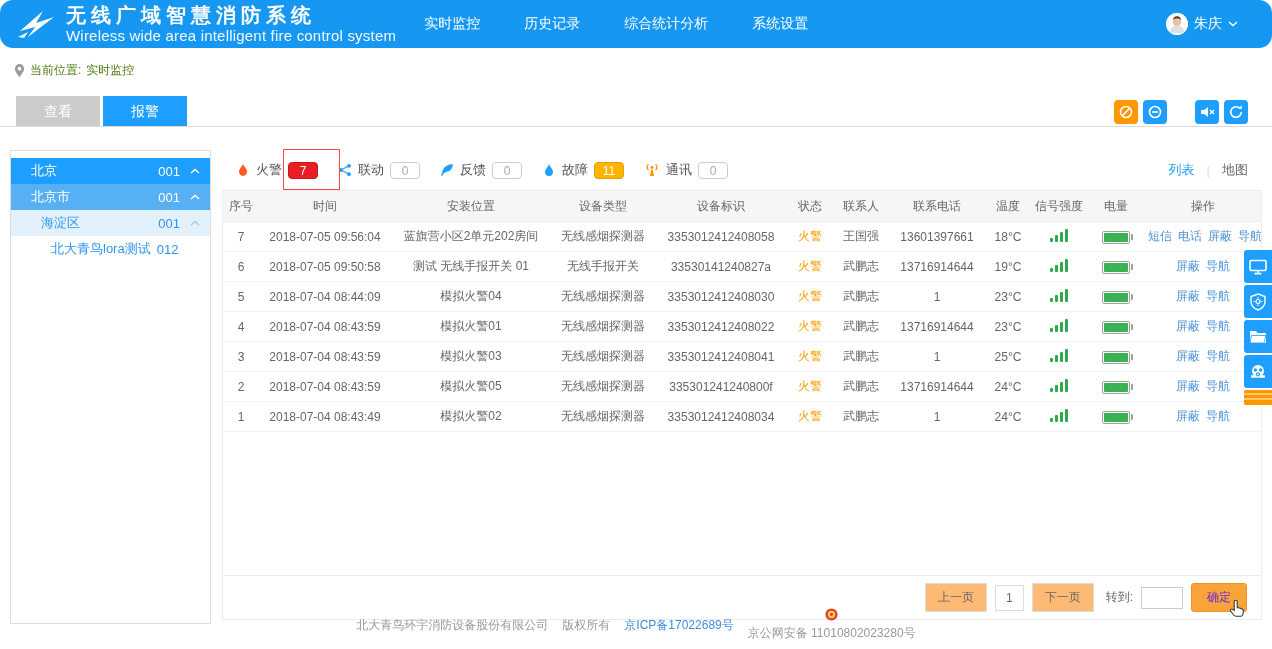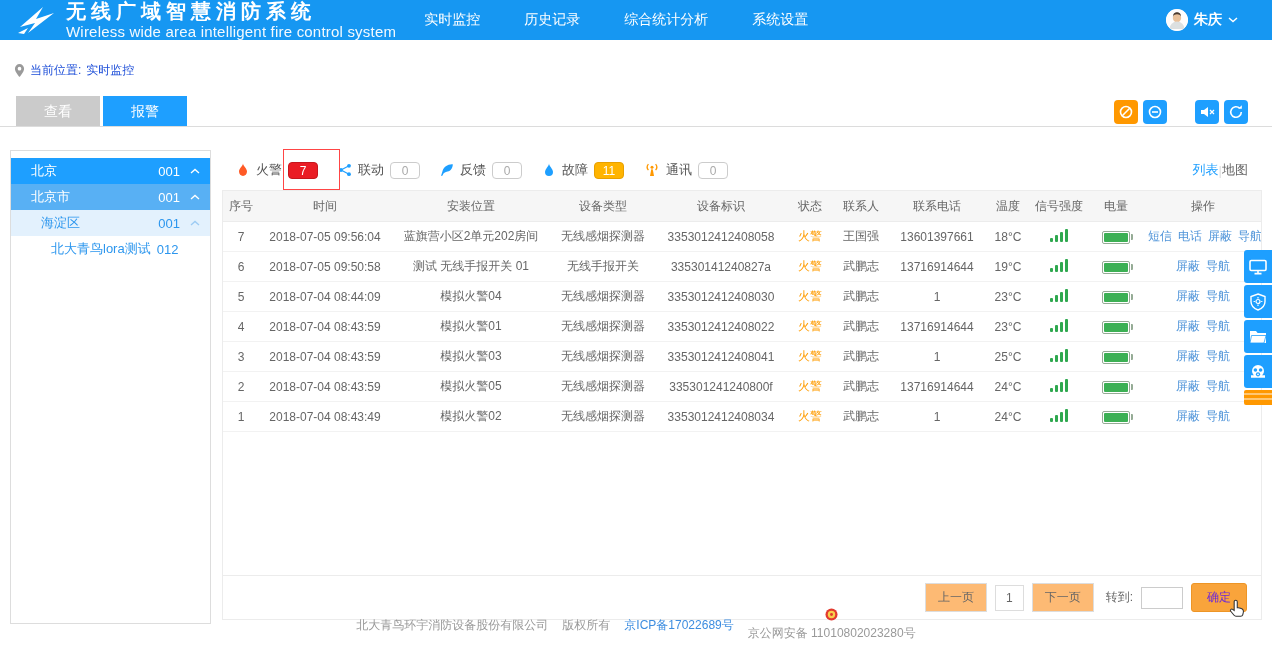--- a/index.html
+++ b/index.html
@@ -1,31 +1,31 @@
 <!DOCTYPE html>
 <html><head>
 <meta charset="utf-8">
 <style>
   html,body{margin:0;padding:0;}
   body{font-family:"Liberation Sans","DejaVu Sans",sans-serif;background:#fff;}
   .page{position:relative;width:1272px;height:649px;overflow:hidden;background:#fff;}
 
   
-  .header{position:absolute;top:0;left:0;right:0;height:40px;background:#1697F2;display:flex;align-items:center;color:#fff;}
+  .header{position:absolute;top:0;left:0;right:0;height:48px;background:#1697F2;display:flex;align-items:center;color:#fff;border-radius:13px;}
   .logo{margin-left:16px;width:42px;height:36px;flex:0 0 auto;}
   .title-block{margin-left:8px;line-height:1.1;}
   .app-title{font-size:20px;font-weight:bold;letter-spacing:5px;}
   .app-subtitle{font-size:15px;letter-spacing:0.2px;opacity:.95;margin-top:2px;}
   .nav{display:flex;margin-left:28px;gap:44px;font-size:14px;}
   .nav-item{cursor:pointer;white-space:nowrap;}
-  .user{position:absolute;right:34px;display:flex;align-items:center;gap:6px;font-size:14px;cursor:pointer;font-weight:bold;}
+  .user{position:absolute;right:34px;display:flex;align-items:center;gap:6px;font-size:14px;cursor:pointer;}
   .avatar{width:22px;height:22px;border-radius:50%;background:#fff;overflow:hidden;}
 
   
-  .breadcrumb{position:absolute;top:62px;left:14px;display:flex;align-items:center;gap:5px;font-size:12px;color:#1d4ed8;}
+  .breadcrumb{position:absolute;top:62px;left:14px;display:flex;align-items:center;gap:5px;font-size:12px;color:#4d7c0f;}
 
   
   .tabs{position:absolute;top:96px;left:16px;display:flex;gap:3px;}
   .tab{width:84px;height:30px;line-height:30px;text-align:center;font-size:14px;color:#fff;cursor:pointer;}
   .tab-inactive{background:#cbcbcb;}
   .tab-active{background:#1E9FFF;}
   .region-path{position:absolute;top:104px;left:220px;font-size:13px;color:#1E9FFF;}
   .main-divider{position:absolute;top:126px;left:0;right:0;border-top:1px solid #dcdcdc;}
   .top-icons{position:absolute;top:100px;right:24px;display:flex;gap:5px;}
   .top-icons .gap{width:18px;}
@@ -45,21 +45,21 @@
   .caret{width:12px;display:flex;align-items:center;}
   .lvl3 .caret{color:#9CCBF4;}
 
   
   .filters{position:absolute;left:222px;top:154px;width:1040px;height:32px;display:flex;align-items:center;gap:20px;padding-left:14px;box-sizing:border-box;}
   .filter{display:flex;align-items:center;gap:6px;font-size:13px;color:#555;cursor:pointer;}
   .fbadge{min-width:30px;height:17px;line-height:17px;border-radius:4px;text-align:center;font-size:12px;padding:0 4px;box-sizing:border-box;}
   .fbadge.gray{background:#fff;border:1px solid #ccc;color:#aaa;}
   .fbadge.red{background:#EA1C24;border:1px solid #C5161D;color:#fff;}
   .fbadge.amber{background:#FFB400;border:1px solid #E8A000;color:#fff;}
-  .view-switch{margin-left:auto;margin-right:14px;font-size:13px;display:flex;align-items:center;gap:0;}
+  .view-switch{margin-left:auto;margin-right:14px;font-size:13px;display:flex;align-items:center;gap:12px;}
   .vs-list{color:#1E9FFF;cursor:pointer;}
   .vs-sep{color:#ddd;}
   .vs-map{color:#666;cursor:pointer;}
 
   
   .panel{position:absolute;left:222px;top:190px;width:1040px;height:430px;border:1px solid #ececec;background:#fff;box-sizing:border-box;}
   .thead{display:flex;height:30px;align-items:center;background:#f6f6f6;border-bottom:1px solid #ececec;font-size:12px;color:#666;}
   .tr{display:flex;height:29px;align-items:center;border-bottom:1px solid #f2f2f2;font-size:12px;color:#666;background:#fff;}
   .th,.td{text-align:center;box-sizing:border-box;overflow:hidden;white-space:nowrap;}
   .c-no{width:36px;}

